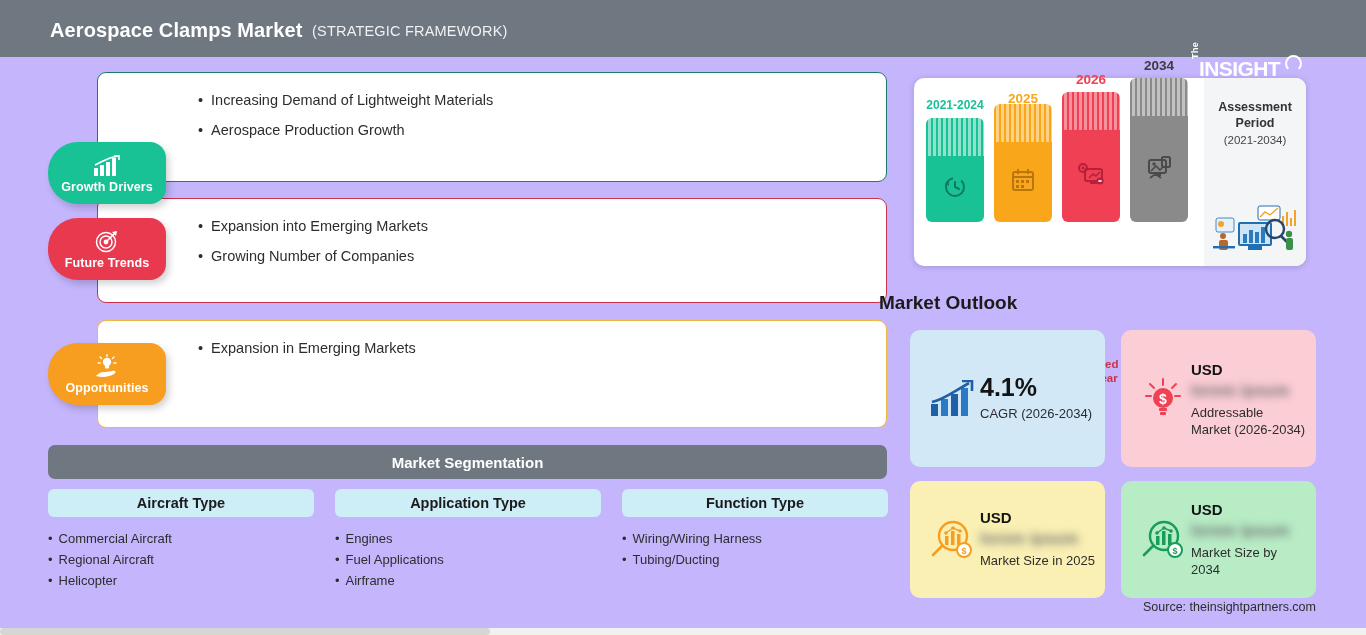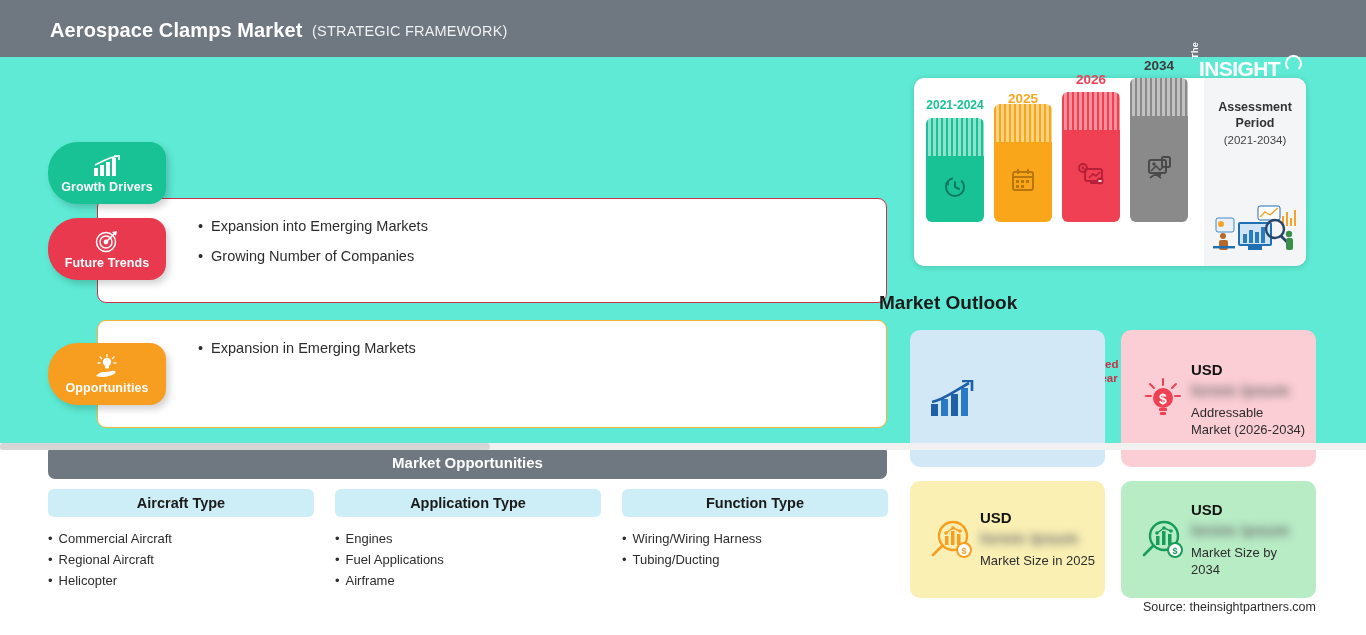--- a/index.html
+++ b/index.html
@@ -2,21 +2,21 @@
 <html><head>
 <meta charset="utf-8">
 <style>
   * { box-sizing: border-box; margin: 0; padding: 0; }
   html, body {
     width: 1366px; height: 635px;
     background: #ffffff;
     font-family: "Liberation Sans", sans-serif;
     overflow: hidden;
   }
-  .page { position: relative; width: 1366px; height: 450px; background:#5eead4; }
+  .page { position: relative; width: 1366px; height: 635px; background:#c4b5fd; }
 
   
   .header {
     position:absolute; left:0; top:0; width:1366px; height:57px;
     background:#6f7780; display:flex; align-items:center;
   }
   .header-title {
     position:absolute; left:50px; top:19px;
     font-size:20px; font-weight:bold; color:#ffffff; letter-spacing:.1px;
   }
@@ -178,20 +178,26 @@
     <div class="header-title">Aerospace Clamps Market</div>
     <div class="header-sub">(STRATEGIC FRAMEWORK)</div>
     <div class="logo">
       <div class="the">The</div>
       <div class="insight">INSIGHT</div>
       <div class="ring"></div>
       <div class="partners">Partners</div>
     </div>
   </div>
 
+  <div class="ocard green">
+    <div class="bullets">
+      <div class="bullet">Increasing Demand of Lightweight Materials</div>
+      <div class="bullet">Aerospace Production Growth</div>
+    </div>
+  </div>
   <div class="ocard red">
     <div class="bullets">
       <div class="bullet">Expansion into Emerging Markets</div>
       <div class="bullet">Growing Number of Companies</div>
     </div>
   </div>
   <div class="ocard orange">
     <div class="bullets">
       <div class="bullet">Expansion in Emerging Markets</div>
     </div>
@@ -235,21 +241,21 @@
           <line x1="21" y1="3" x2="19.4" y2="4.5"></line>
           <line x1="5" y1="9" x2="7.2" y2="9"></line>
           <line x1="23" y1="9" x2="20.8" y2="9"></line>
         </g>
         <path d="M3 22 C8 16 13 19 19 17 C22 16 24 18 21 20 C17 22.5 10 24 3 22 Z" fill="#fff"></path>
       </svg>
     </div>
     <div class="badge-label">Opportunities</div>
   </div>
 
-  <div class="seg-header">Market Opportunities</div>
+  <div class="seg-header">Market Segmentation</div>
 
   <div class="seg-col c1">
     <div class="seg-title">Aircraft Type</div>
     <div class="seg-items">
       <div class="seg-item">Commercial Aircraft</div>
       <div class="seg-item">Regional Aircraft</div>
       <div class="seg-item">Helicopter</div>
     </div>
   </div>
   <div class="seg-col c2">
@@ -385,20 +391,24 @@
       <div class="mcard-icon">
         <svg width="46" height="38" viewBox="0 0 46 38">
           <rect x="2" y="24" width="7" height="12" fill="#1f5fa8"></rect>
           <rect x="12" y="19" width="7" height="17" fill="#2a79c4"></rect>
           <rect x="22" y="14" width="7" height="22" fill="#1f5fa8"></rect>
           <rect x="32" y="8" width="7" height="28" fill="#2a79c4"></rect>
           <path d="M3 22 C14 20 24 12 40 3" stroke="#1f5fa8" stroke-width="2.6" fill="none"></path>
           <path d="M33 1 L43 1 L43 11" stroke="#1f5fa8" stroke-width="2.6" fill="none"></path>
         </svg>
       </div>
+      <div class="mcard-txt">
+        <div class="mo-big">4.1%</div>
+        <div class="mo-sub">CAGR (2026-2034)</div>
+      </div>
     </div>
   </div>
 
   <div class="mcard addr">
     <div class="mcard-inner">
       <div class="mcard-icon">
         <svg width="46" height="44" viewBox="0 0 46 44">
           <g stroke="#ef4054" stroke-width="2" stroke-linecap="round">
             <line x1="23" y1="2" x2="23" y2="8"></line>
             <line x1="10" y1="7" x2="14" y2="11"></line>

